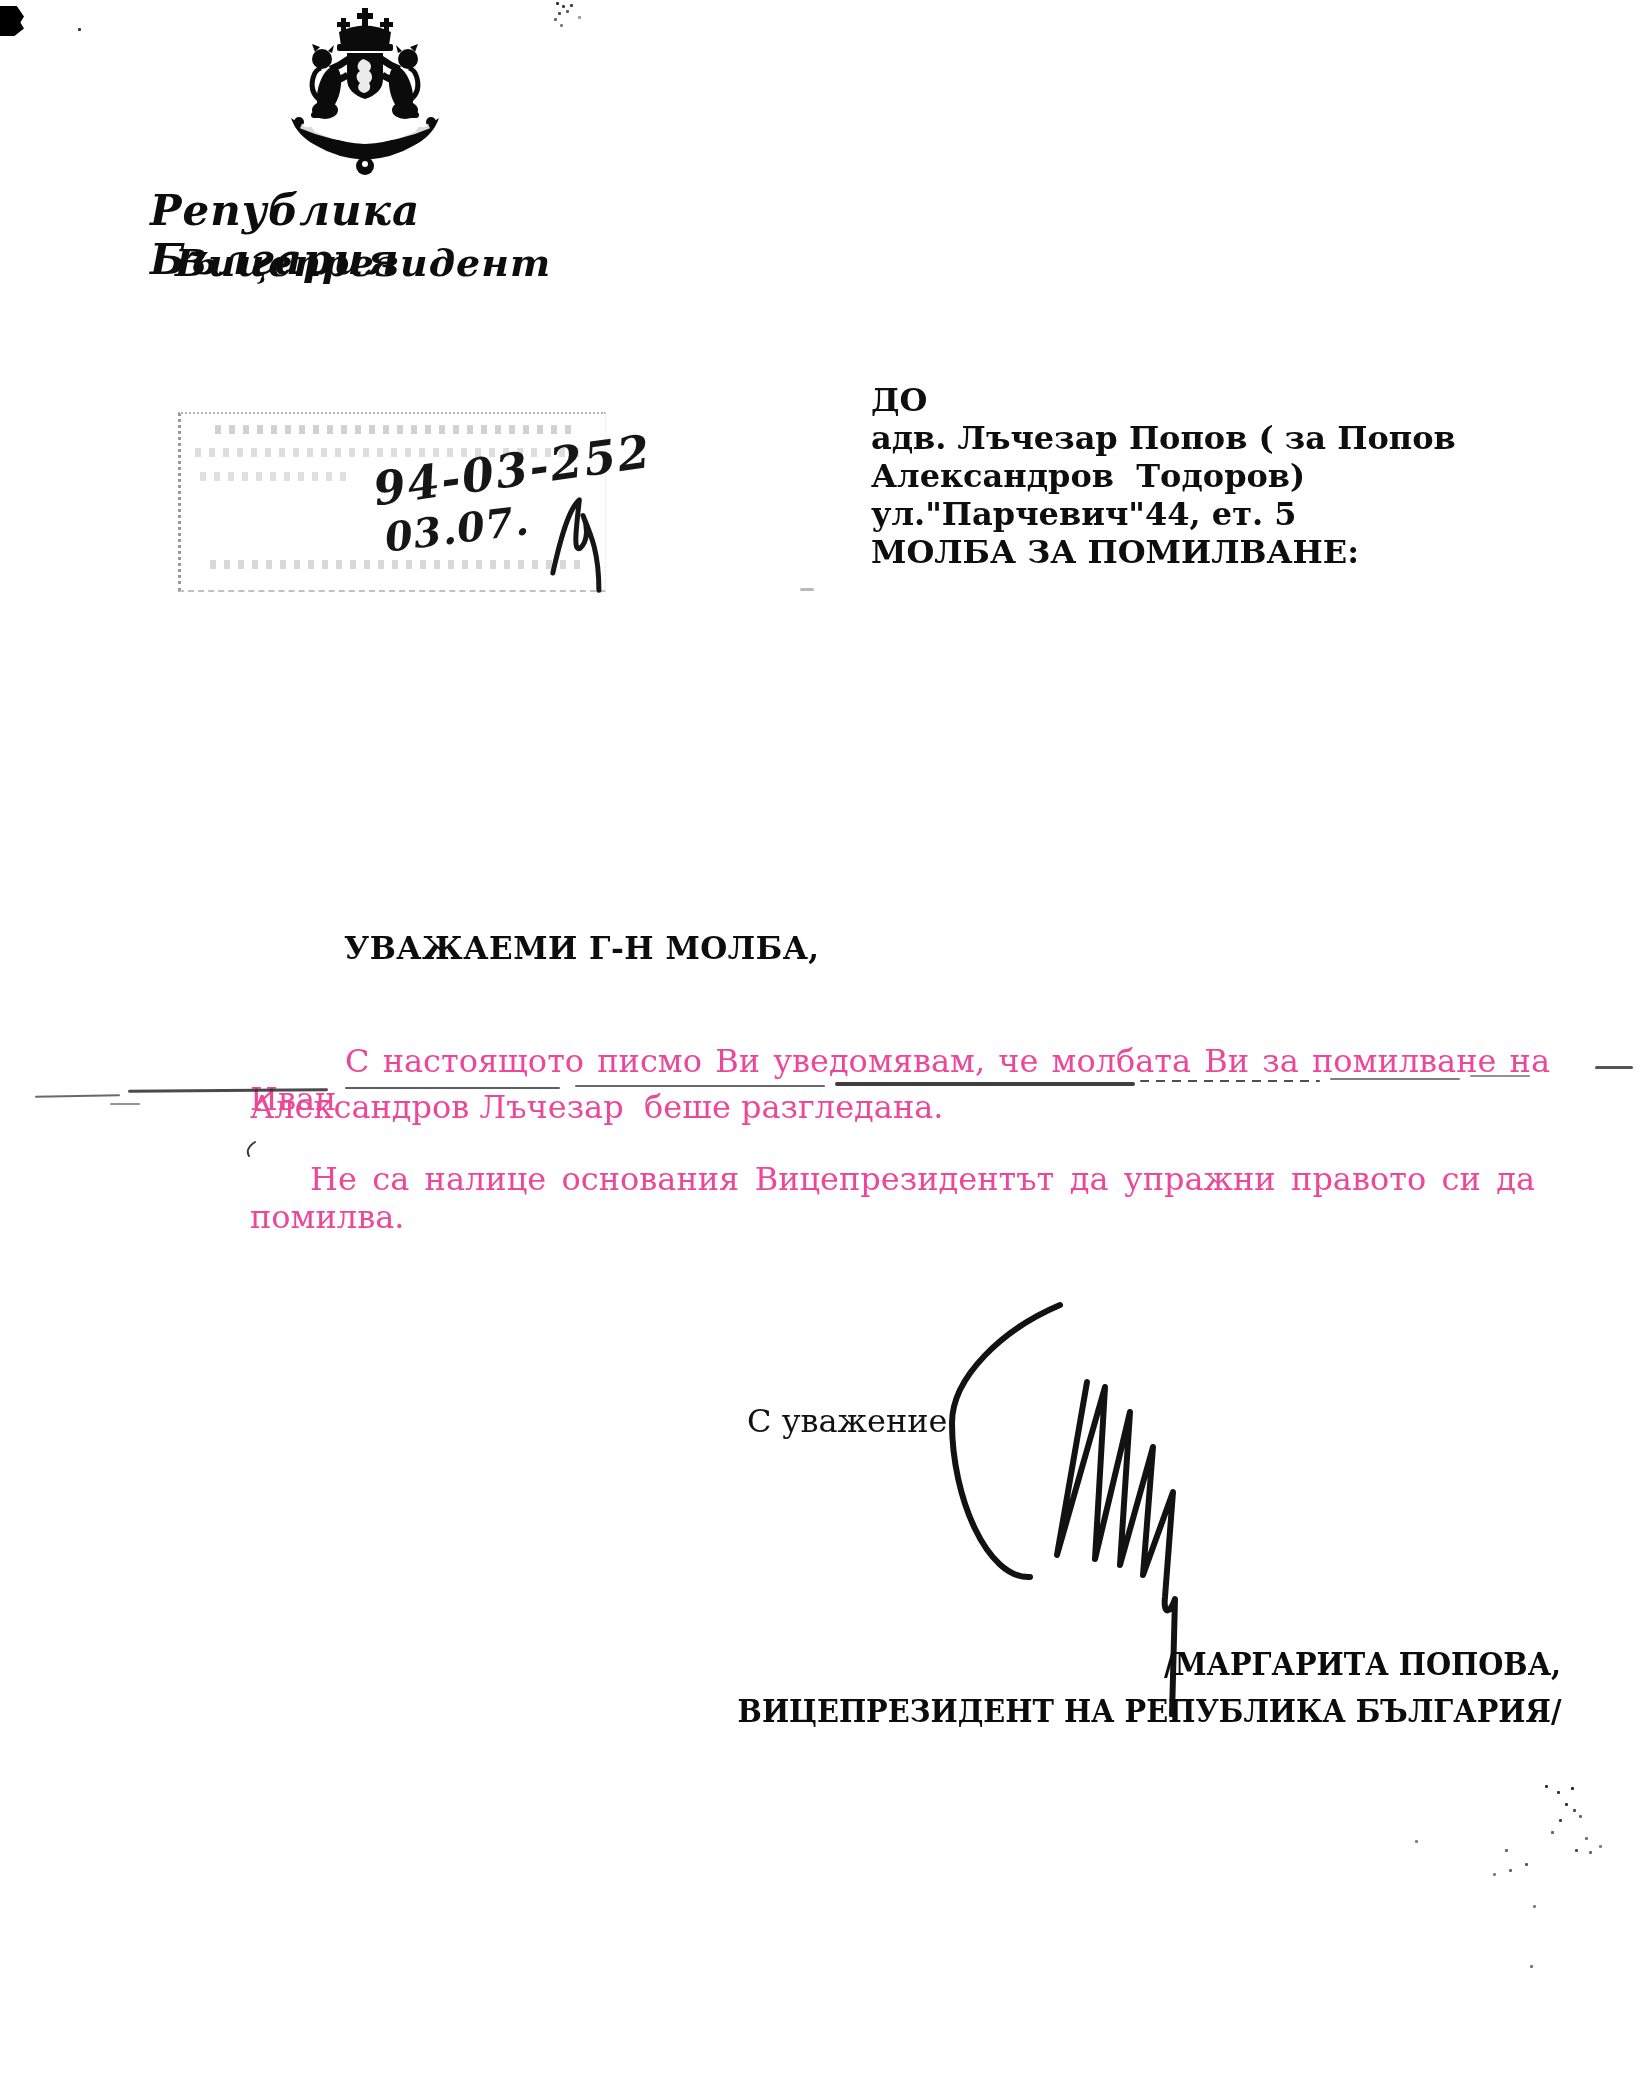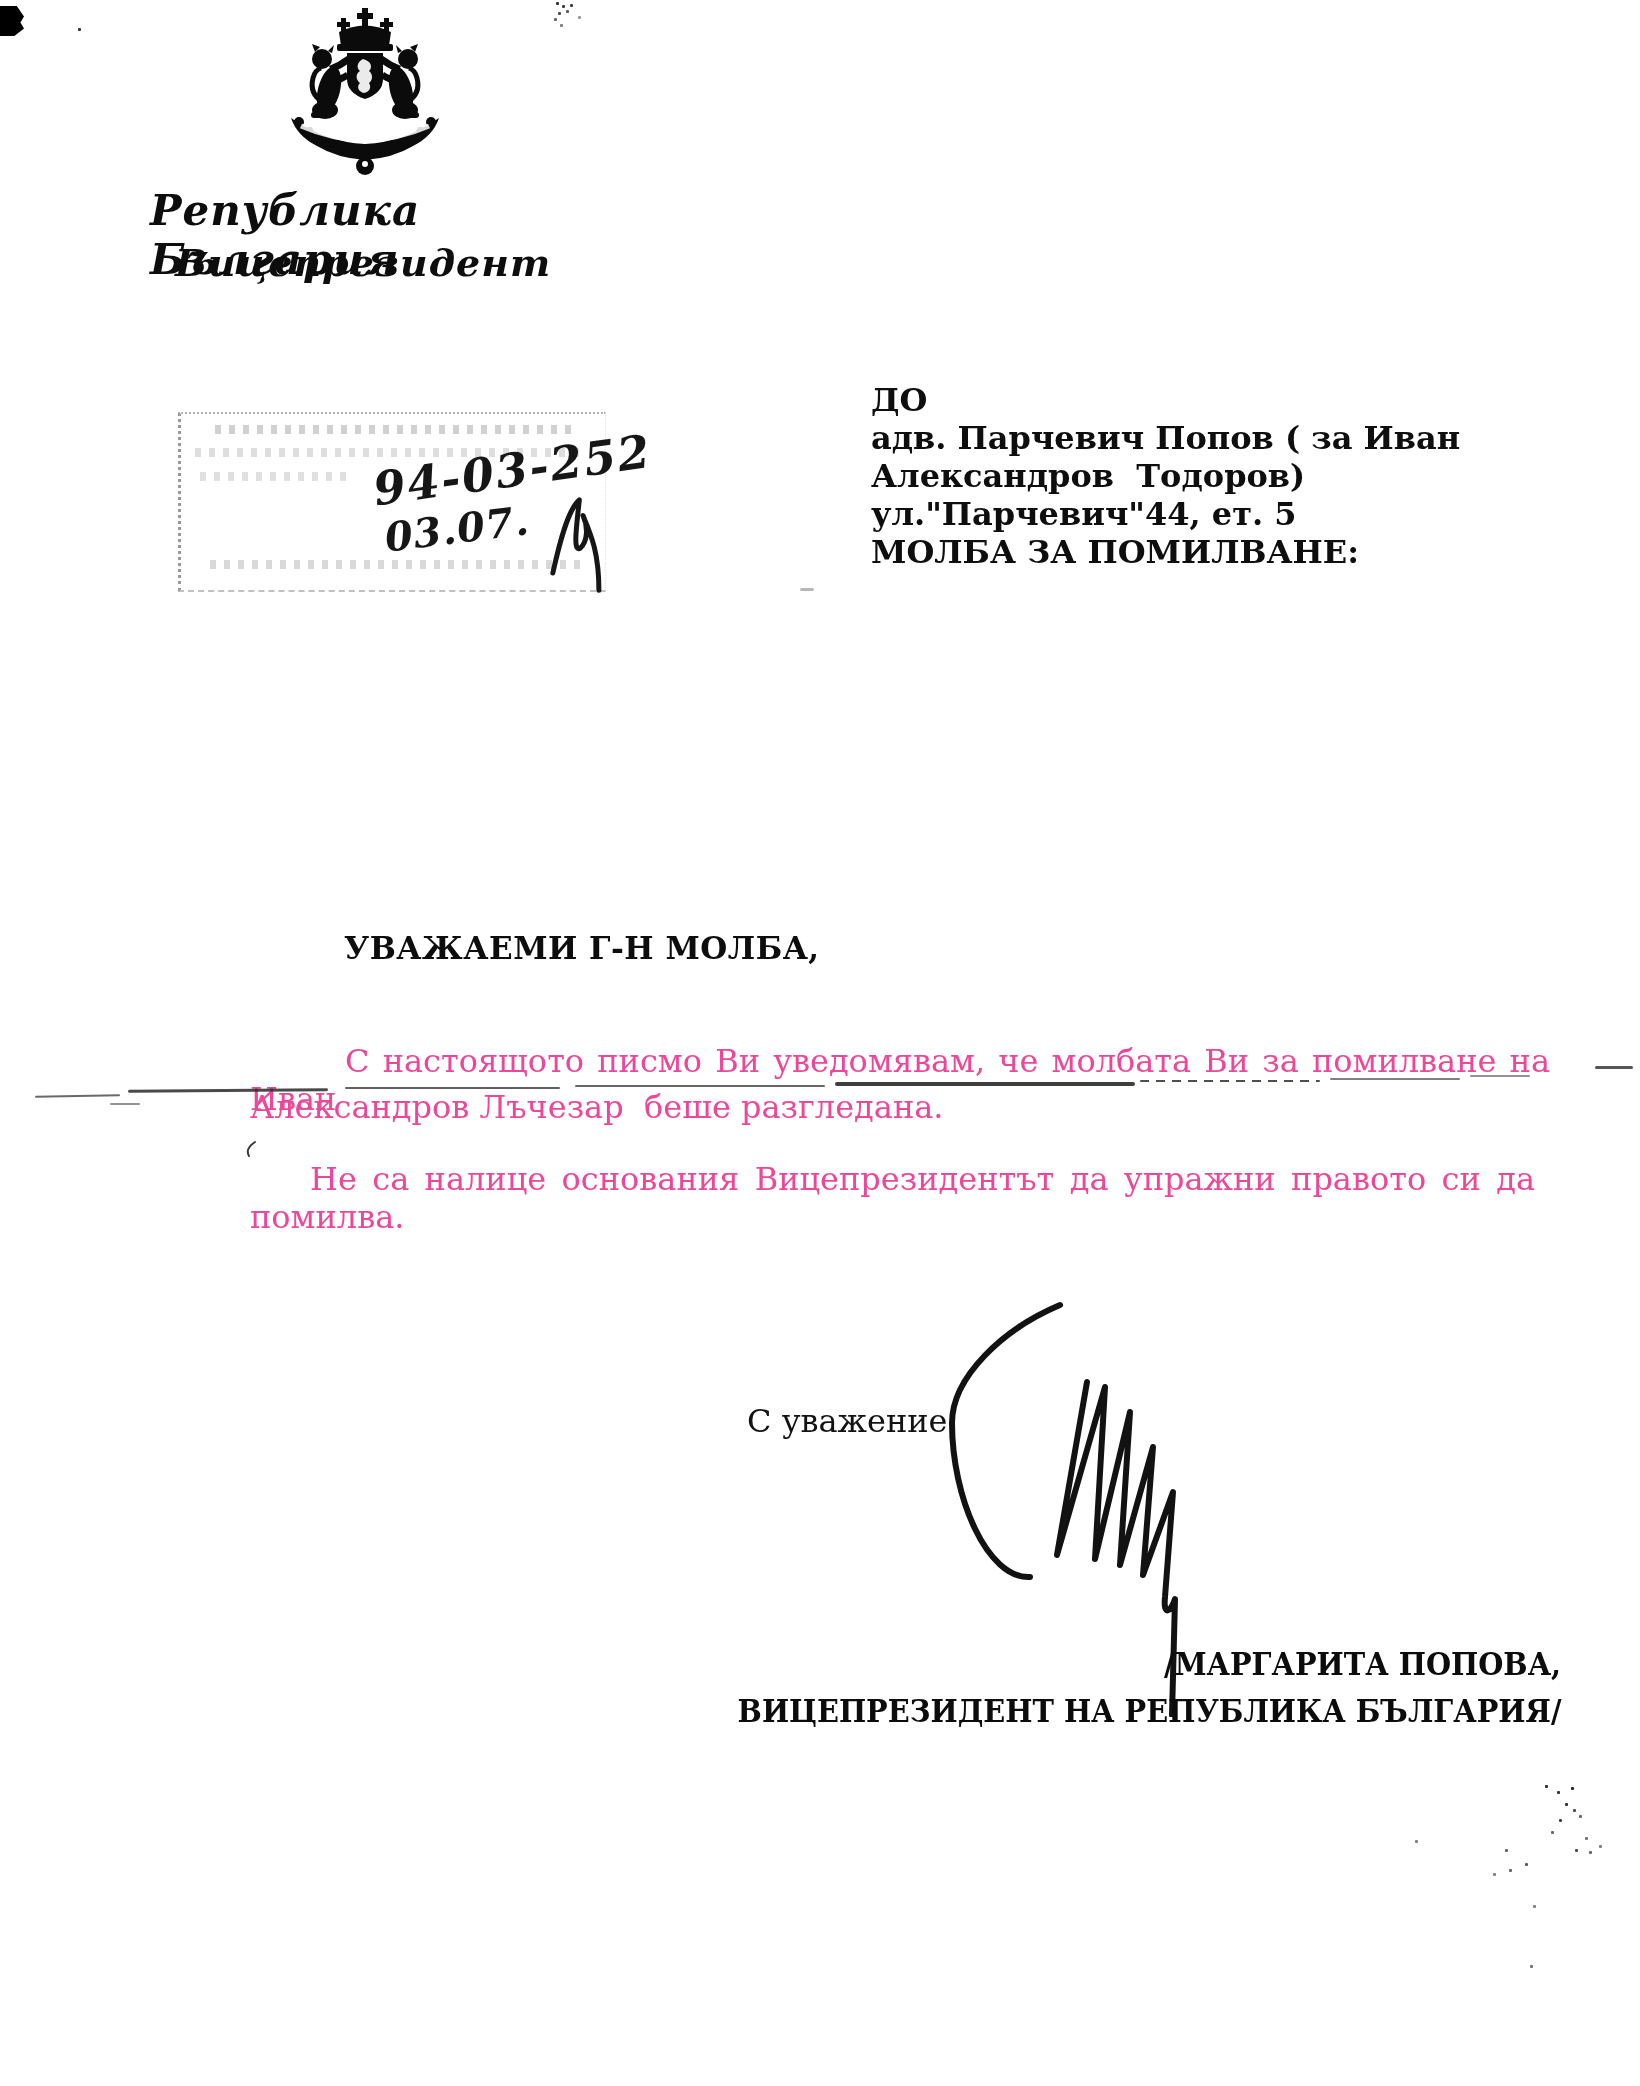--- a/index.html
+++ b/index.html
@@ -115,21 +115,21 @@
   <div class="abs stamprow" style="left:210px;top:560px;width:370px;opacity:.38;"></div>
 
   <div class="abs hand hand-number">94-03-252</div>
   <div class="abs hand hand-date">03.07.</div>
   <svg class="abs" style="left:538px;top:492px;transform:rotate(-6deg);" width="85" height="105" viewBox="0 0 85 105">
     <path d="M12,78 C22,48 34,16 46,8 C40,36 34,60 42,56 C50,50 52,36 48,24 C54,44 60,62 56,100" fill="none" stroke="#161616" stroke-width="5" stroke-linecap="round" stroke-linejoin="round"></path>
   </svg>
 
   <div class="abs recipient">
     <div class="pre">ДО</div>
-    <div class="pre">адв. Парчевич Попов ( за Иван</div>
+    <div class="pre">адв. Лъчезар Попов ( за Попов</div>
     <div class="pre">Александров  Тодоров)</div>
     <div class="pre">ул."Парчевич"44, ет. 5</div>
     <div class="pre">МОЛБА ЗА ПОМИЛВАНЕ:</div>
   </div>
   <div class="abs" style="left:800px;top:588px;width:14px;height:3px;background:#8a8a8a;opacity:.6;border-radius:2px;"></div>
 
   <div class="abs salutation">УВАЖАЕМИ Г-Н МОЛБА,</div>
 
   <div class="abs bodytext p1l1">С настоящото писмо Ви уведомявам, че молбата Ви за помилване на Иван</div>
   <div class="abs bodytext p1l2 pre">Александров Лъчезар  беше разгледана.</div>

